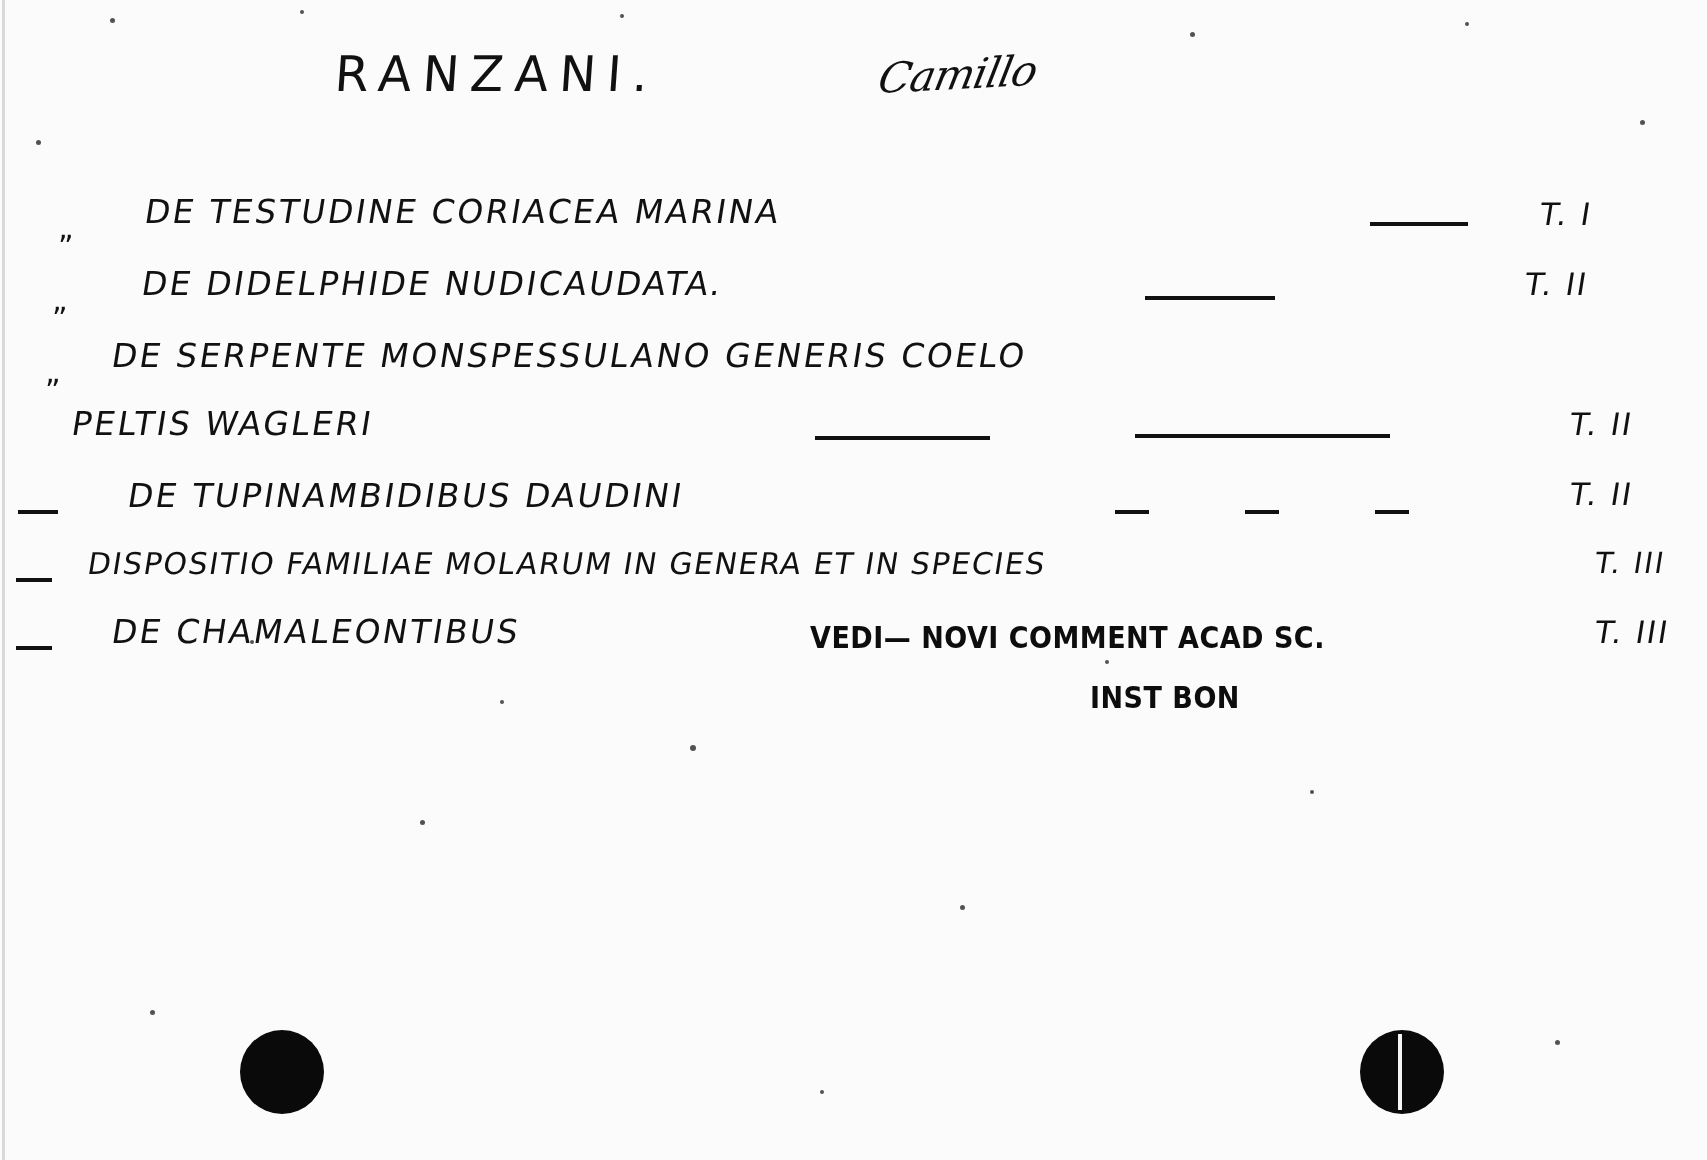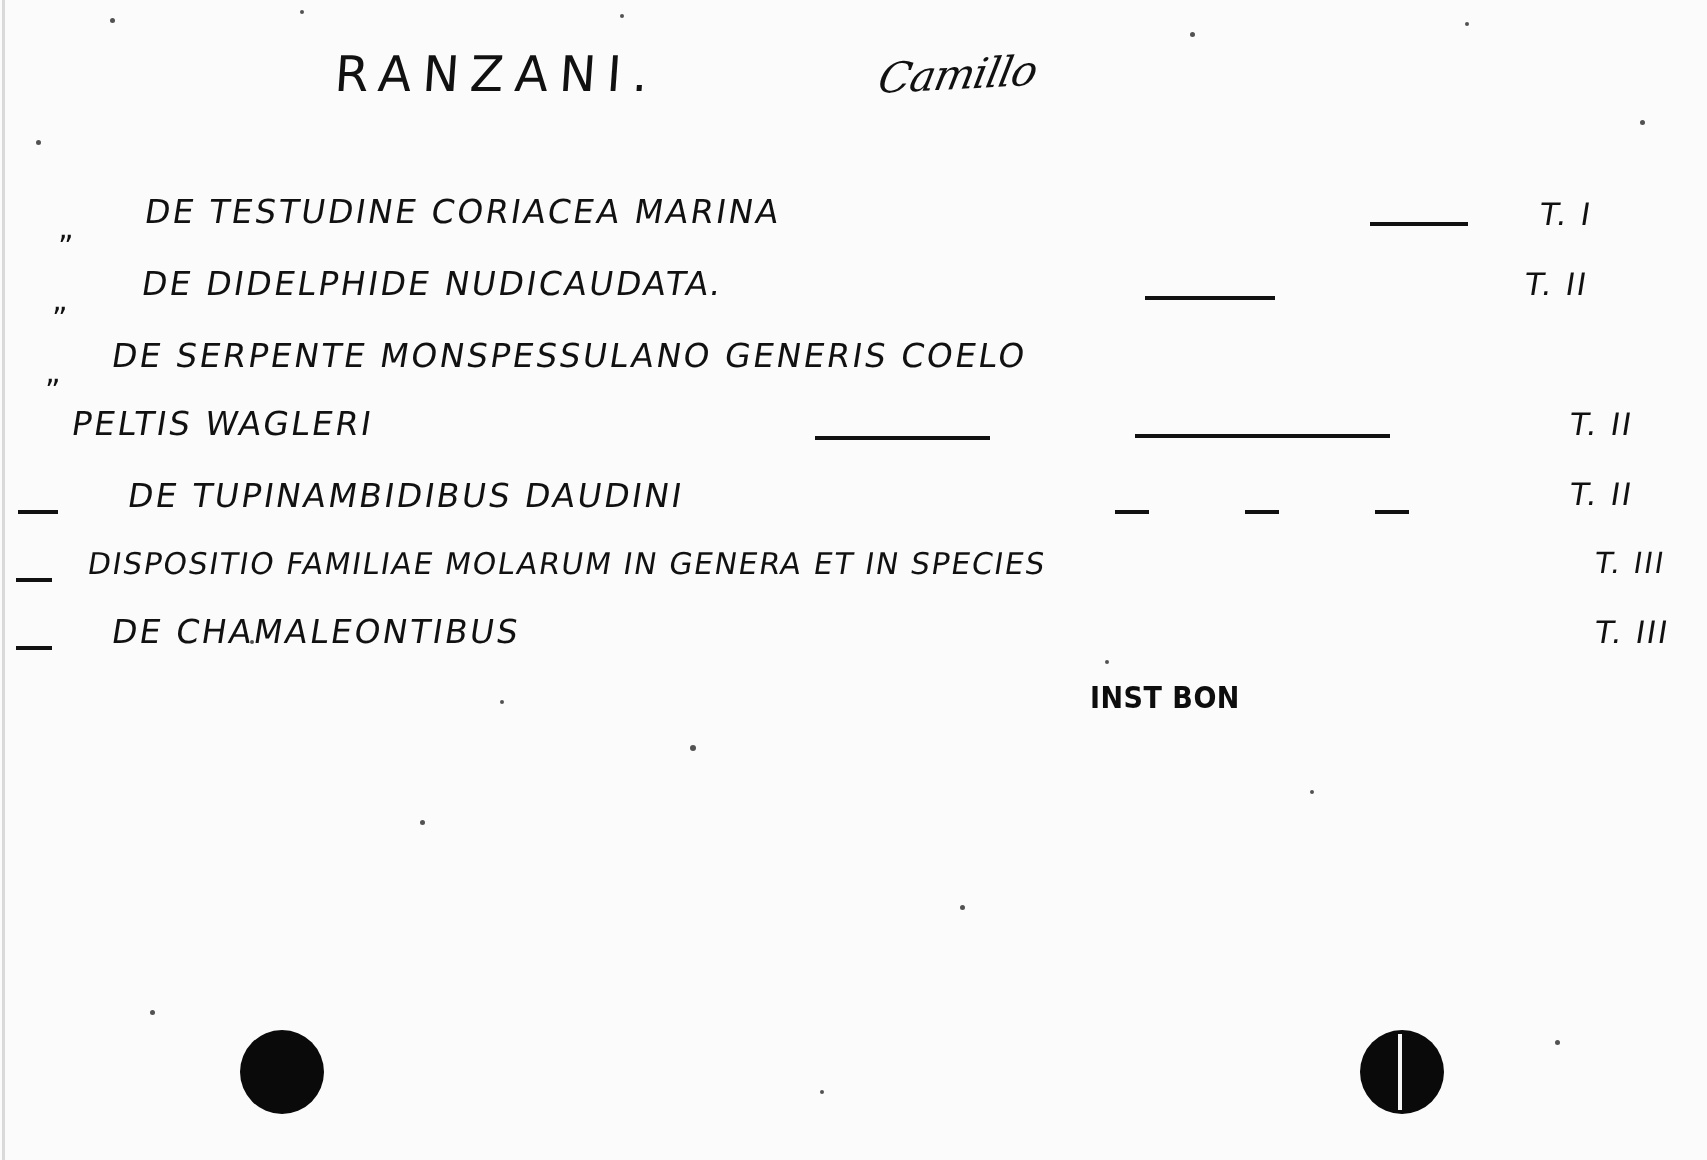--- a/index.html
+++ b/index.html
@@ -214,20 +214,21 @@
 
     <div class="entry" style="height:68px;">
       <span class="dash" style="left:16px;top:36px;width:36px;"></span>
       <span class="etext small" style="left:88px;top:4px;">DISPOSITIO FAMILIAE MOLARUM IN GENERA ET IN SPECIES</span>
       <span class="vol" style="left:1595px;top:4px;font-size:29px;">T. III</span>
     </div>
 
     <div class="entry" style="height:66px;">
       <span class="dash" style="left:16px;top:36px;width:36px;"></span>
       <span class="etext" style="left:112px;top:2px;">DE CHAMALEONTIBUS</span>
+      <span class="stamp" style="left:810px;top:10px;">VEDI— NOVI COMMENT ACAD SC.</span>
       <span class="vol" style="left:1595px;top:4px;">T. III</span>
     </div>
     <div class="entry" style="height:50px;">
       <span class="stamp" style="left:1090px;top:4px;">INST BON</span>
     </div>
 
   </div>
 
   <div class="hole" style="left:240px;top:1030px;"></div>
   <div class="hole" style="left:1360px;top:1030px;">

